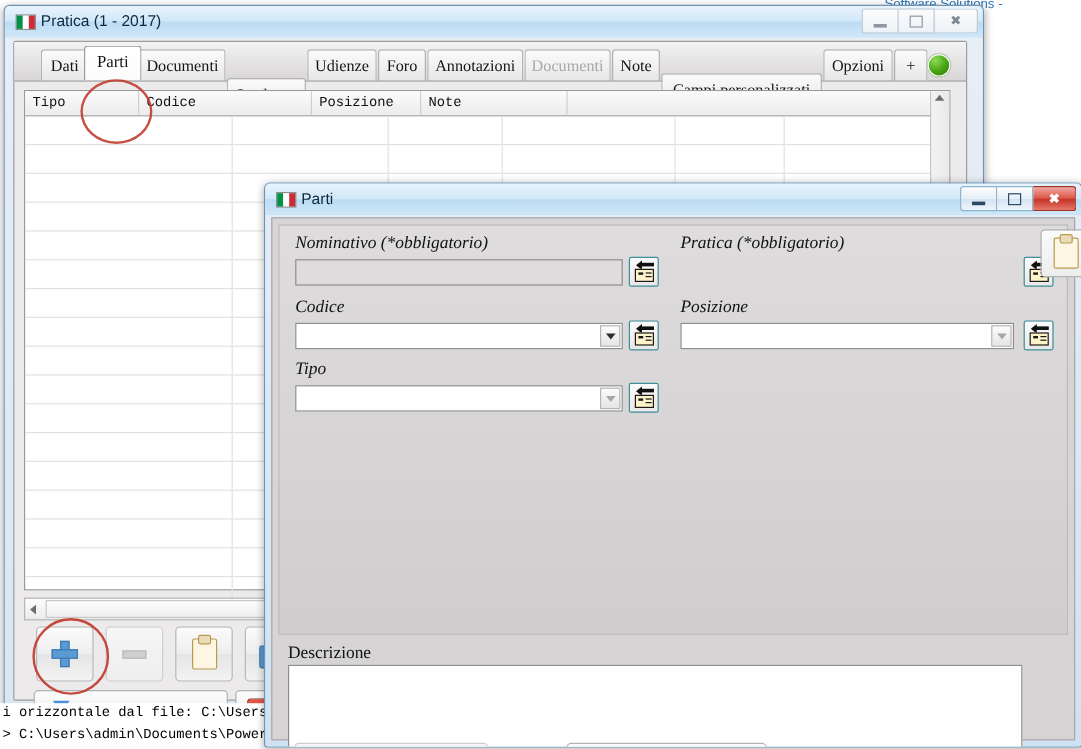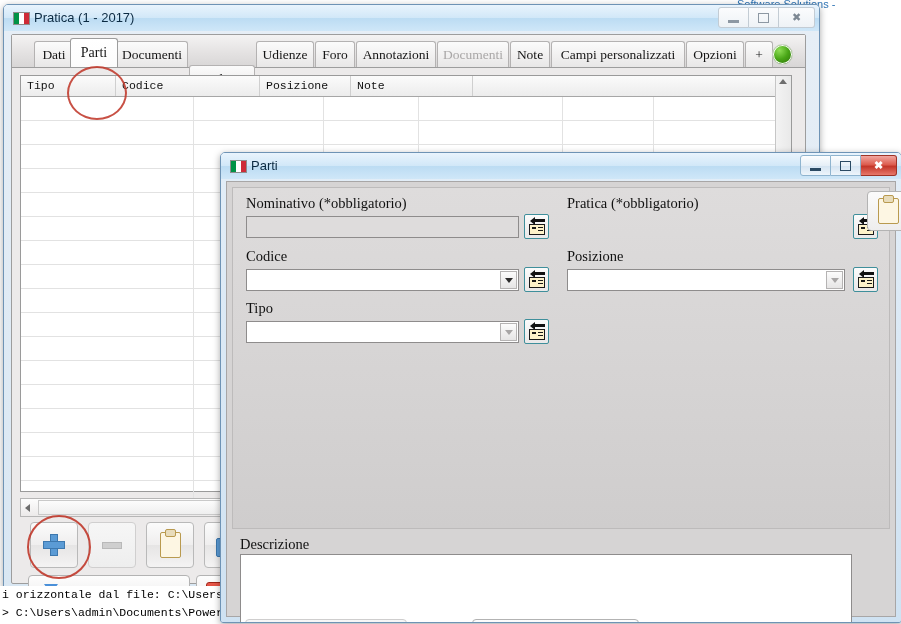--- a/index.html
+++ b/index.html
@@ -143,21 +143,21 @@
   .btn-label{flex:1;text-align:center;padding-right:24px;}
 
   
   #dialog{left:220px;top:152px;width:680px;height:469px;z-index:50;}
   #dlg-body{position:absolute;left:0;top:26px;right:0;bottom:0;
     background:linear-gradient(180deg,#e2edf7,#cfe2f2);}
   #dlg-inner{position:absolute;left:5px;top:2px;width:668px;height:434px;
     background:#d6d4d4;border:1px solid #a8a6a6;}
   #dlg-form{position:absolute;left:5px;top:5px;width:656px;height:340px;
     background:linear-gradient(180deg,#dedcdc,#cfcdcd);border:1px solid #bdbbbb;}
-  .fld-label{position:absolute;font-family:"Liberation Serif",serif;font-size:14.5px;color:#111;white-space:nowrap;}
+  .fld-label{position:absolute;font-family:"Liberation Serif",serif;font-size:14.5px;color:#111;white-space:nowrap;font-style:italic;}
   .txtbox{position:absolute;height:22px;background:#ffffff;border:1px solid #8e8c8c;
     box-sizing:border-box;font-family:"Liberation Serif",serif;font-size:14px;color:#111;
     padding:1px 4px;line-height:19px;white-space:nowrap;overflow:hidden;}
   .txtbox.readonly{background:#dedcdc;}
   .combo{position:absolute;height:22px;background:#fff;border:1px solid #8e8c8c;box-sizing:border-box;}
   .combo .arrowbox{position:absolute;right:1px;top:1px;width:17px;height:18px;
     background:linear-gradient(180deg,#fcfcfc,#e6e5e5);border:1px solid #b5b3b3;box-sizing:border-box;
     display:flex;align-items:center;justify-content:center;}
   .combo .arrowbox i{width:0;height:0;border-left:4px solid transparent;border-right:4px solid transparent;
     border-top:5px solid #2b2b2b;display:block;}
@@ -217,21 +217,21 @@
         <div id="tabstrip">
           <div class="tab" style="left:22px;width:40px;">Dati</div>
           <div class="tab active" style="left:58px;width:48px;">Parti</div>
           <div class="tab" style="left:104px;width:72px;">Documenti</div>
           <div class="tab" style="left:177px;width:66px;margin-top:24px;">Scadenze</div>
           <div class="tab" style="left:244px;width:58px;">Udienze</div>
           <div class="tab" style="left:303px;width:40px;">Foro</div>
           <div class="tab" style="left:344px;width:80px;">Annotazioni</div>
           <div class="tab disabled" style="left:425px;width:72px;">Documenti</div>
           <div class="tab" style="left:498px;width:40px;">Note</div>
-          <div class="tab" style="left:539px;width:134px;">Campi personalizzati</div>
+          <div class="tab" style="left:539px;width:134px;margin-top:20px;">Campi personalizzati</div>
           <div class="tab" style="left:674px;width:58px;">Opzioni</div>
           <div class="tab" style="left:733px;width:28px;">+</div>
           <div id="green-dot"></div>
         </div>
         <div id="tab-ring"></div>
 
         <div id="grid">
           <div id="grid-head">
             <span class="gh" style="width:95px;">Tipo</span>
             <span class="gh" style="width:144px;">Codice</span>

